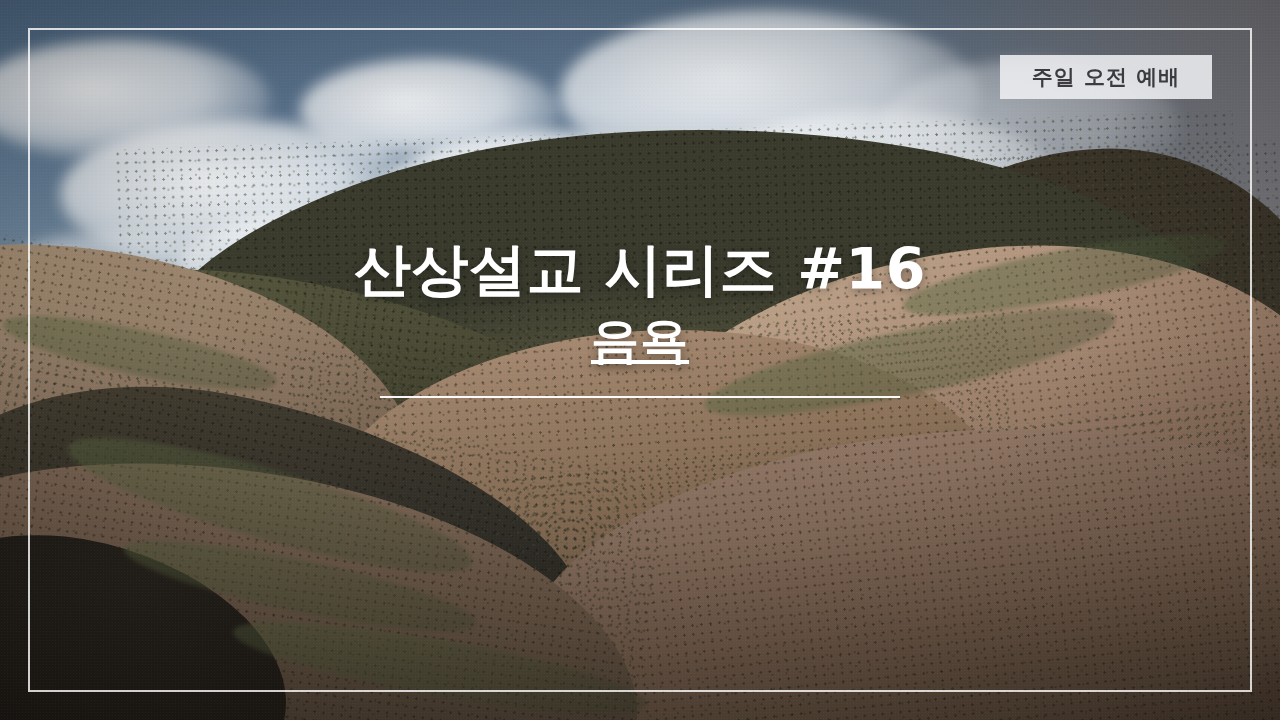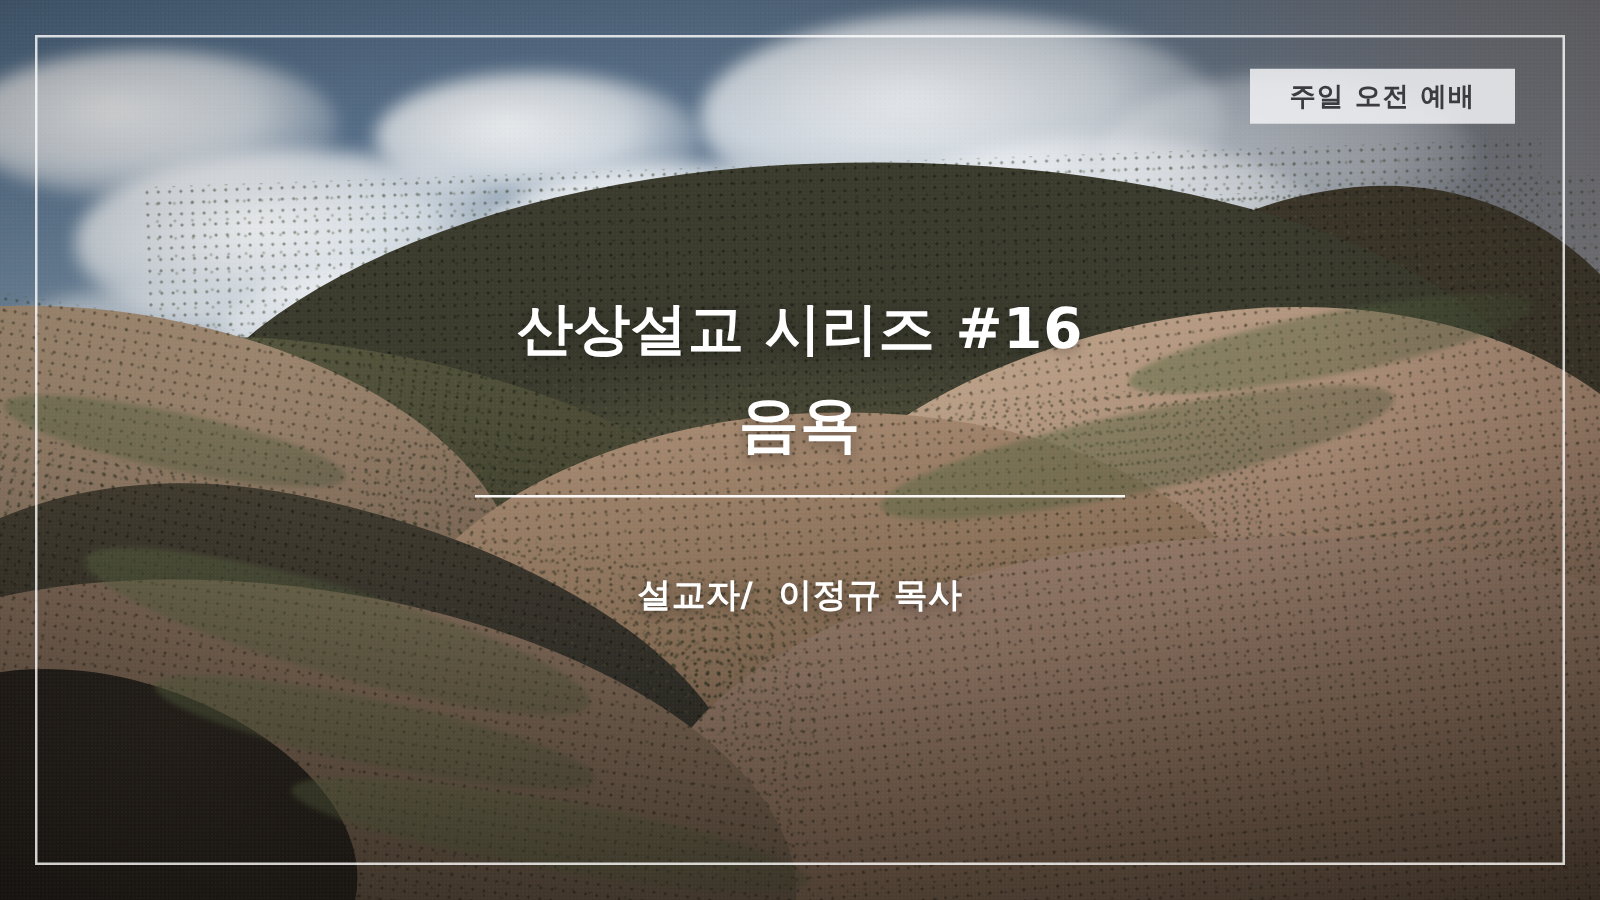--- a/index.html
+++ b/index.html
@@ -259,39 +259,40 @@
     flex-direction: column;
     align-items: center;
     pointer-events: none;
   }
   .series-title {
     position: absolute;
     top: 238px;
     left: 0; right: 0;
     text-align: center;
     color: #ffffff;
-    font-size: 45px;
+    font-size: 57px;
     font-weight: 700;
     letter-spacing: 0.5px;
     line-height: 1.1;
     text-shadow: 0 2px 10px rgba(0,0,0,0.35);
     white-space: pre;
   }
   .sermon-title {
     position: absolute;
     top: 314px;
     left: 0; right: 0;
     text-align: center;
     color: #ffffff;
     font-size: 48px;
     font-weight: 700;
     letter-spacing: 1px;
     line-height: 1.1;
     text-shadow: 0 2px 10px rgba(0,0,0,0.35);
     white-space: pre;
+    text-decoration: underline;
   }
   .divider {
     position: absolute;
     top: 396px;
     left: 380px;
     width: 520px;
     height: 2px;
     background: #ffffff;
     opacity: .96;
   }
@@ -381,18 +382,17 @@
 
   <div class="content">
 
     <div class="series-title">산상설교 시리즈 #16</div>
 
     <div class="sermon-title">음욕</div>
 
     <div class="divider"></div>
 
     <div class="meta">
-      <div class="meta-line">설교자/  이정규 목사</div>
     </div>
 
   </div>
 
 </div>
 
 </body></html>

